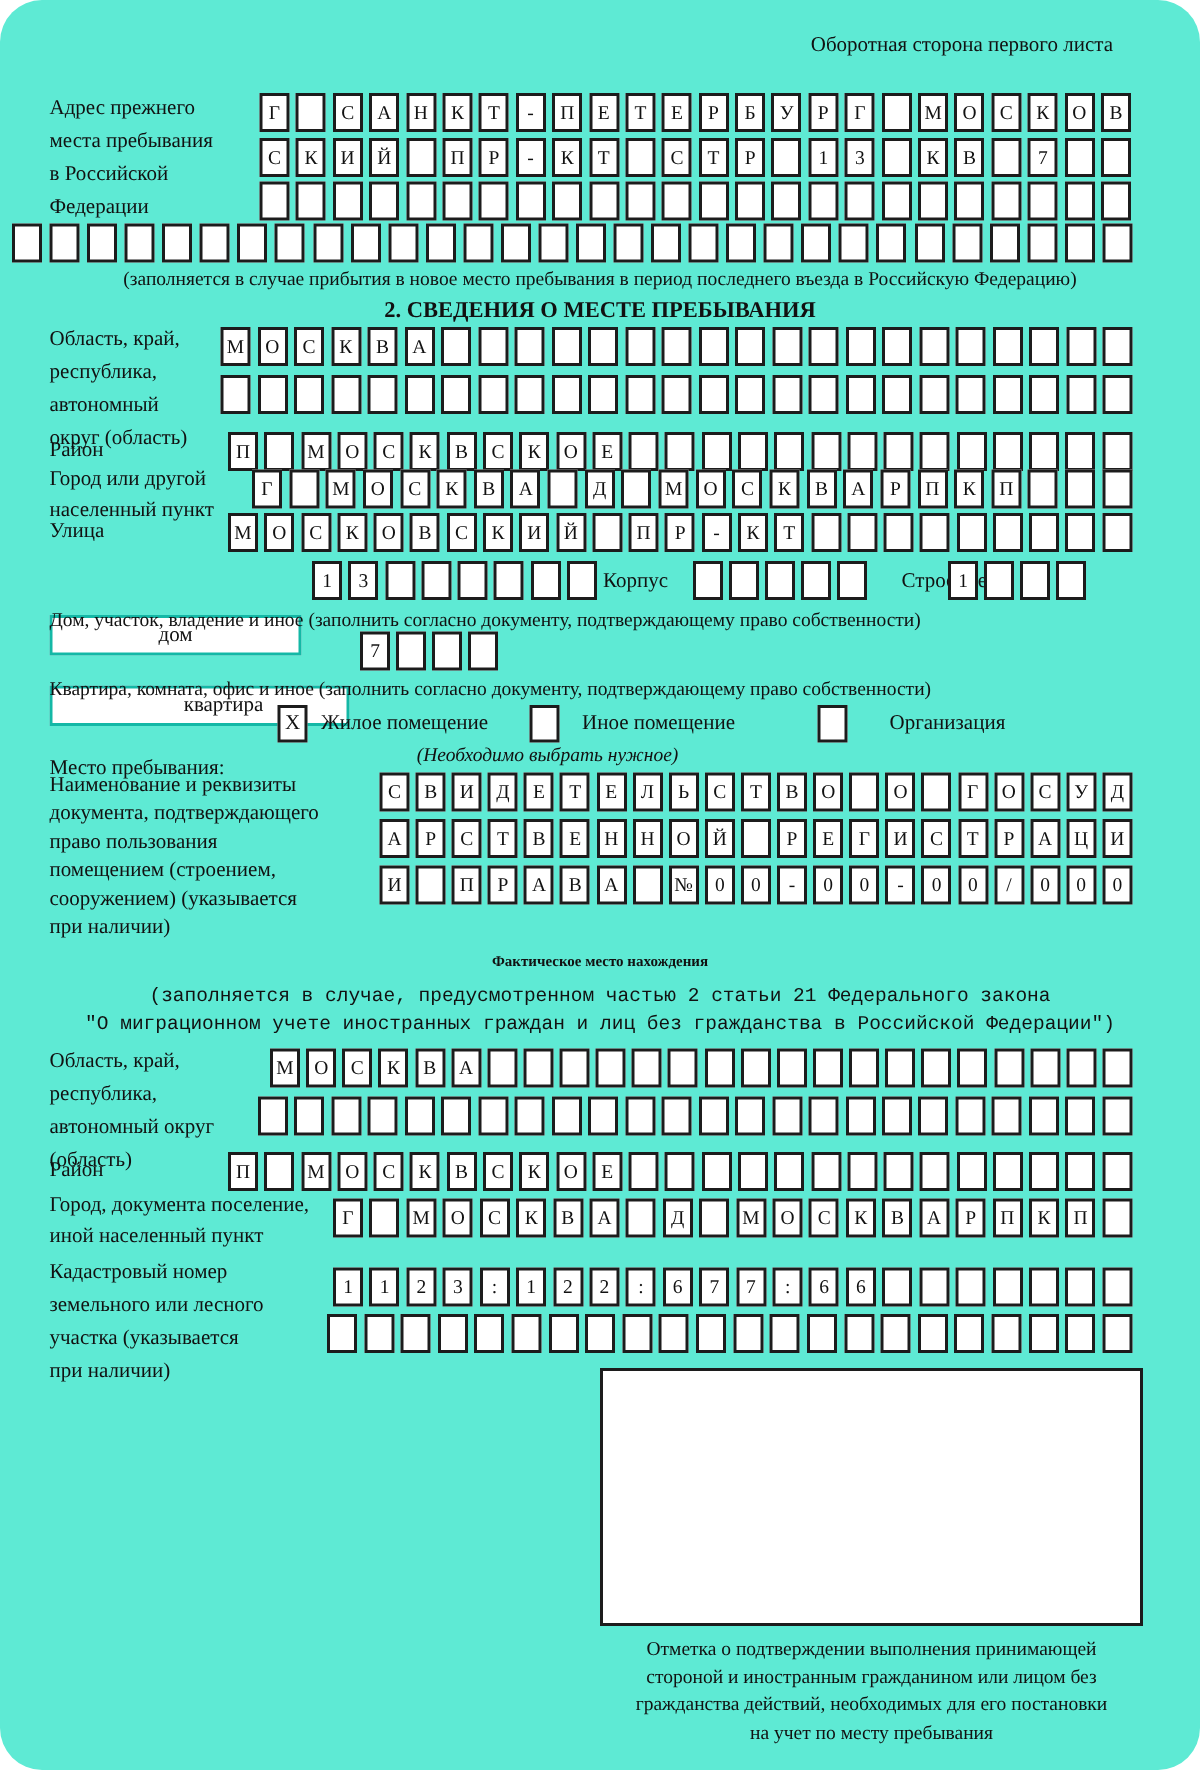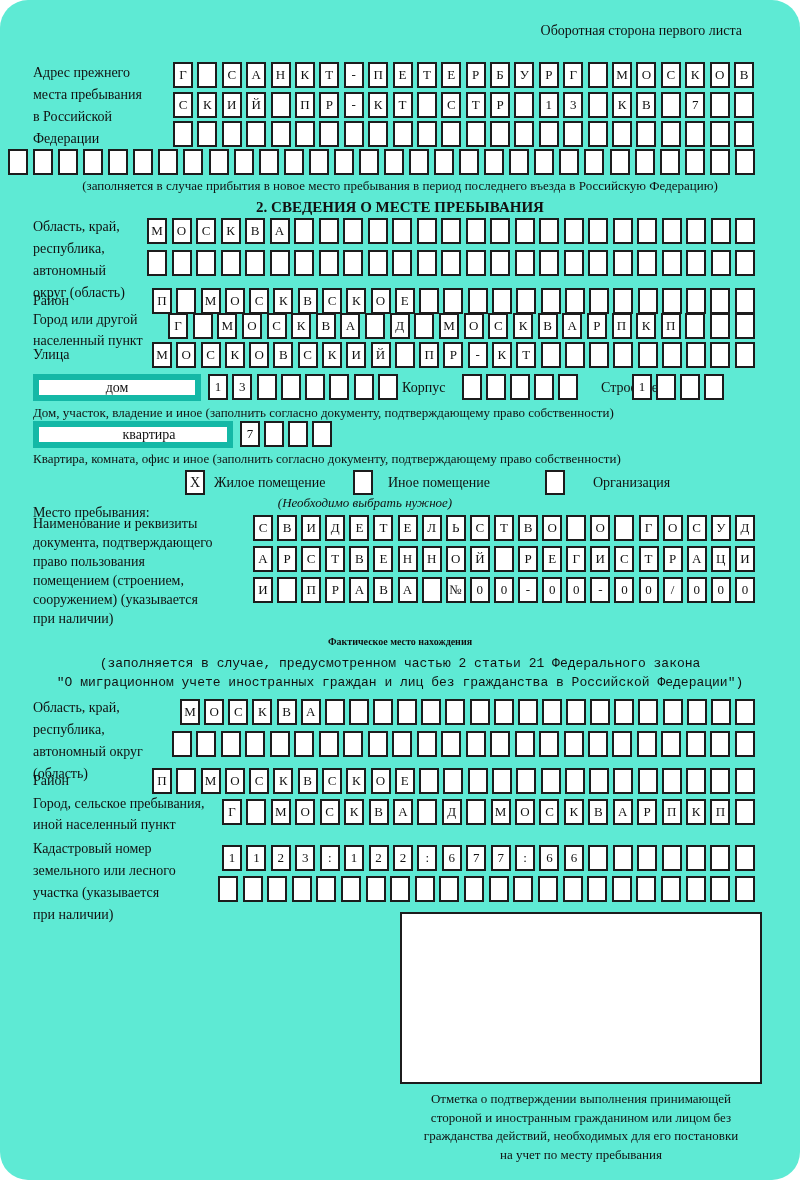--- a/index.html
+++ b/index.html
@@ -12,22 +12,22 @@
   .cap{font-size:13px;color:#111;}
   .center{text-align:center;}
   .bold{font-weight:bold;}
   .cellrow{position:absolute;display:flex;justify-content:space-between;height:26px;}
   .cell{
     width:20px;height:26px;box-sizing:border-box;border:2px solid #1c1c1c;background:#fff;
     display:flex;align-items:center;justify-content:center;
     font-size:13px;font-family:"Liberation Serif","DejaVu Serif",serif;
   }
   .labelbox{
-    position:absolute;box-sizing:border-box;border:6px solid #14b8a6;height:27px;background:#fff;
-    display:flex;align-items:center;justify-content:center;font-size:14px;
+    position:absolute;box-sizing:border-box;border:2px solid #14b8a6;height:27px;background:#fff;
+    display:flex;align-items:center;justify-content:center;font-size:14px;margin-top:36px;
   }
   .checkbox{
     position:absolute;width:20px;height:25px;box-sizing:border-box;border:2px solid #1c1c1c;
     display:flex;align-items:center;justify-content:center;font-size:14px;background:#fff;
   }
   .stampbox{position:absolute;box-sizing:border-box;border:2px solid #1c1c1c;background:#fff;}
   .note{font-size:13px;line-height:19px;white-space:pre-line;}
 </style>
 </head>
 <body>
@@ -505,21 +505,21 @@
       <div class="cell"></div>
       <div class="cell"></div>
       <div class="cell"></div>
       <div class="cell"></div>
       <div class="cell"></div>
       <div class="cell"></div>
       <div class="cell"></div>
       <div class="cell"></div>
     </div>
 
-  <div class="abs lbl" style="left:33px;top:793px;width:190px;line-height:21px;">Город, сельское пребывания,
+  <div class="abs lbl" style="left:33px;top:793px;width:190px;line-height:21px;">Город, документа поселение,
 иной населенный пункт</div>
   <div class="cellrow" style="left:222px;top:799px;width:533px;">
       <div class="cell">Г</div>
       <div class="cell"></div>
       <div class="cell">М</div>
       <div class="cell">О</div>
       <div class="cell">С</div>
       <div class="cell">К</div>
       <div class="cell">В</div>
       <div class="cell">А</div>

